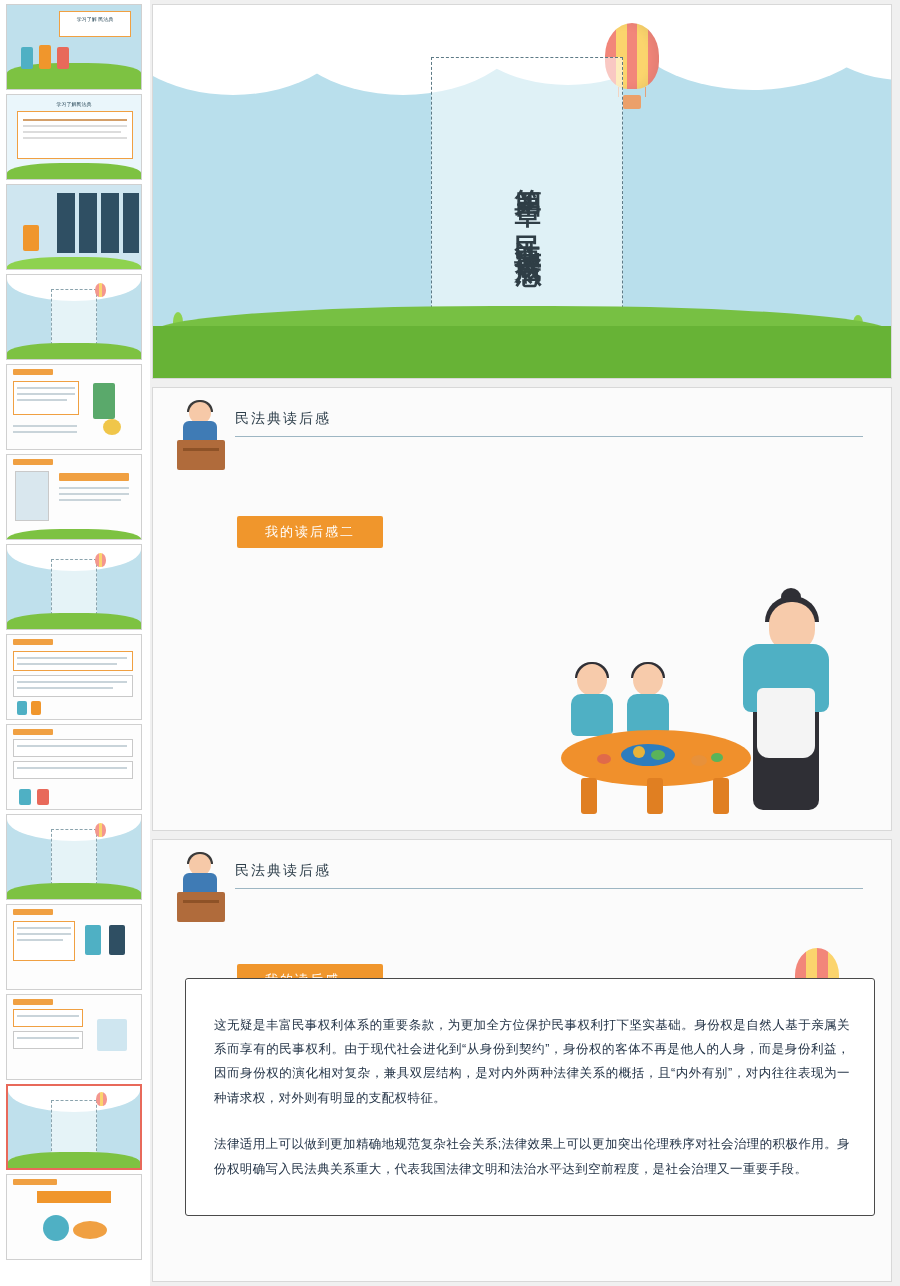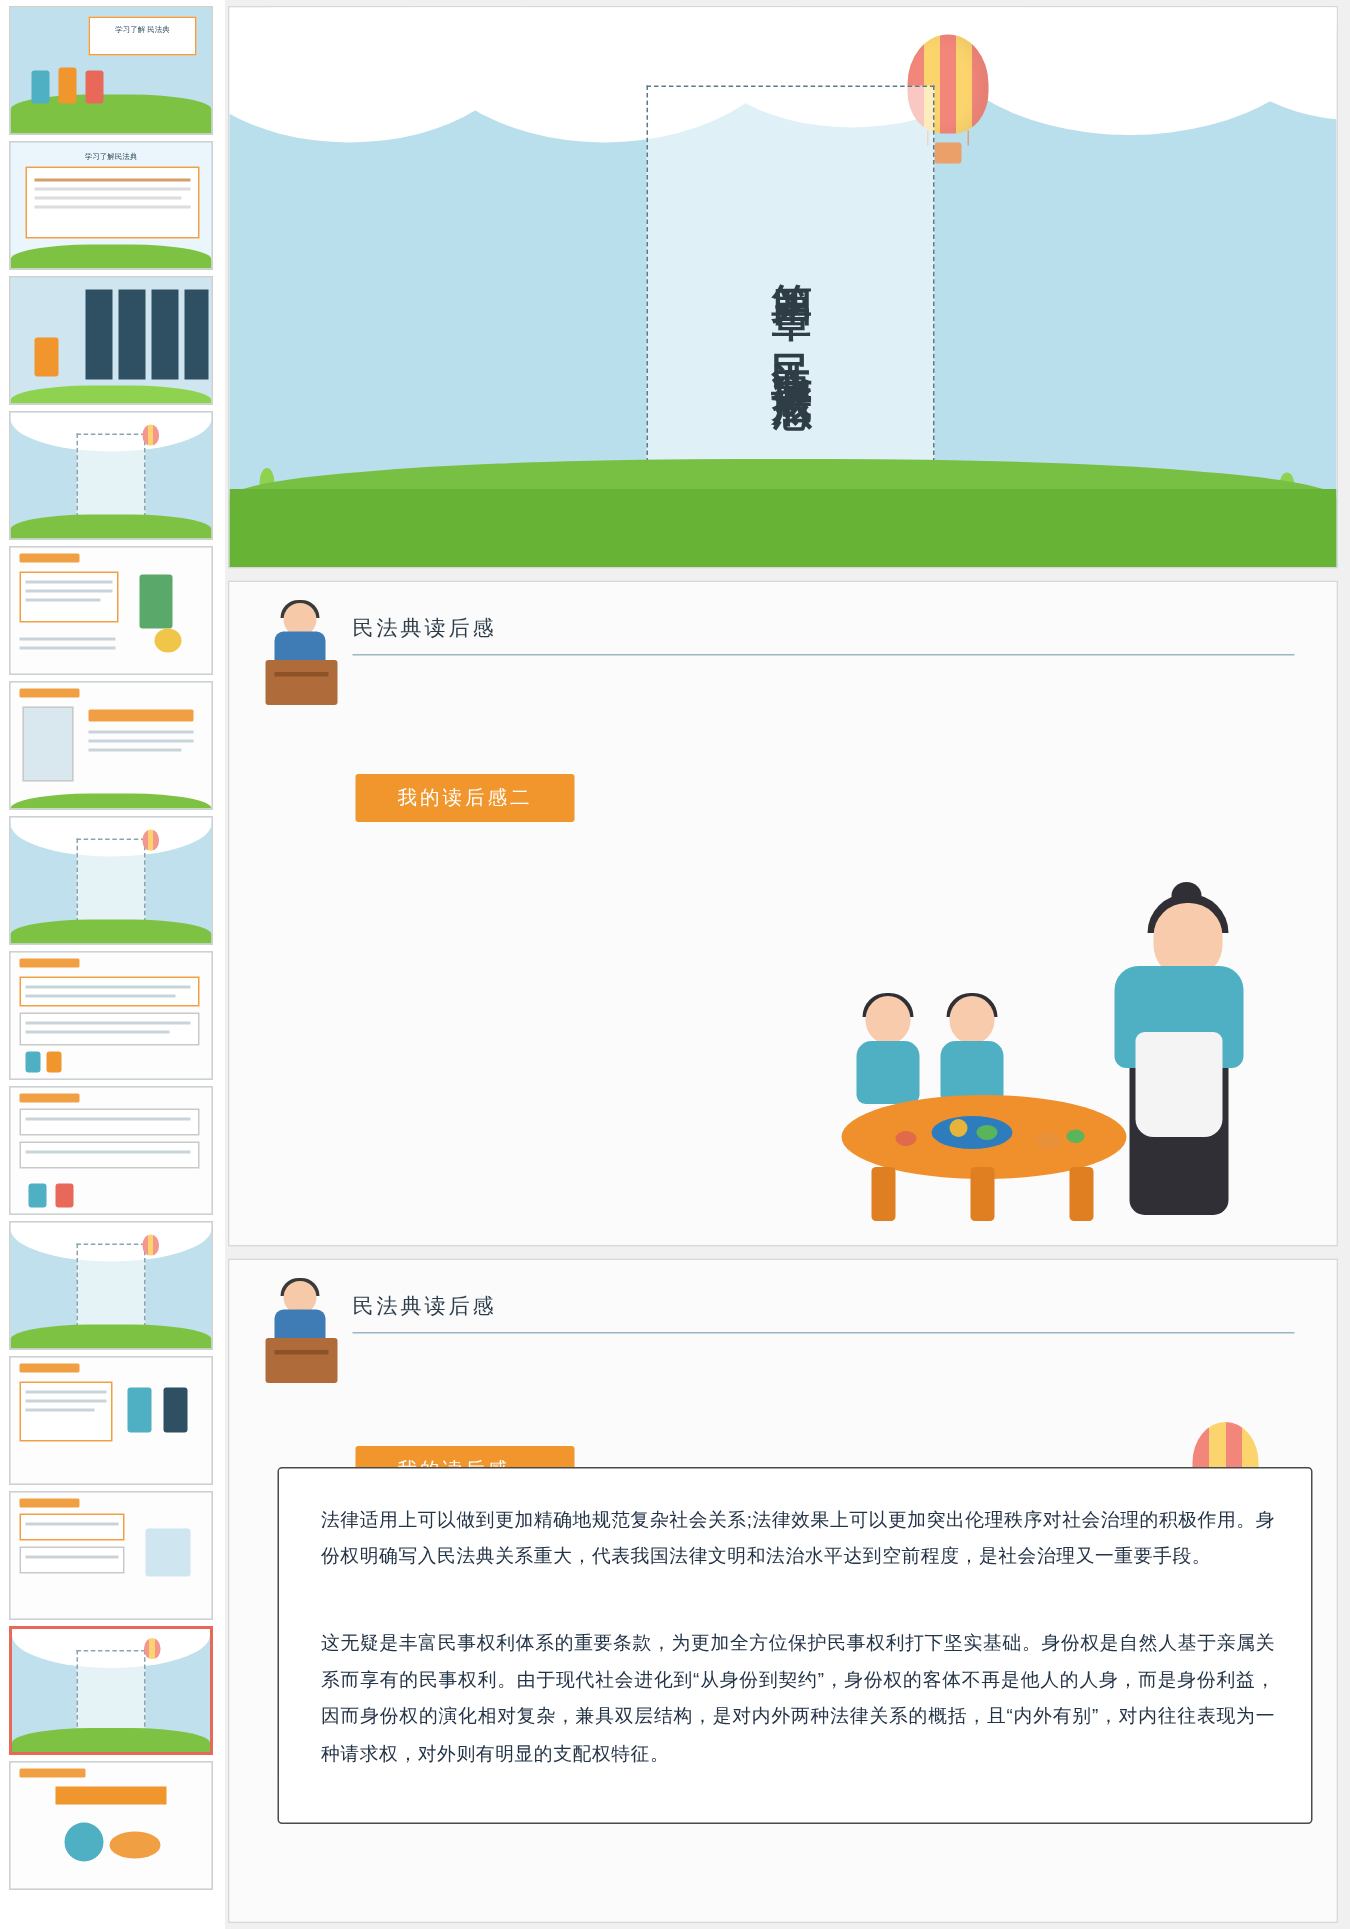--- a/index.html
+++ b/index.html
@@ -516,19 +516,19 @@
         <div class="h-rule"></div>
       </div>
 
       <div class="balloon-sm" style="right:52px; top:108px;"></div>
       <div class="balloon-sm-basket" style="right:67px; top:164px;"></div>
 
       <div class="tag" style="left:84px; top:124px;">我的读后感一</div>
 
       <div class="panel" style="left:32px; top:138px; width:690px; height:238px;">
         <div class="panel-wavy"></div>
+        <div class="ptext" style="padding:34px 24px 0 28px;">这无疑是丰富民事权利体系的重要条款，为更加全方位保护民事权利打下坚实基础。身份权是自然人基于亲属关系而享有的民事权利。由于现代社会进化到“从身份到契约”，身份权的客体不再是他人的人身，而是身份利益，因而身份权的演化相对复杂，兼具双层结构，是对内外两种法律关系的概括，且“内外有别”，对内往往表现为一种请求权，对外则有明显的支配权特征。</div>
         <div class="ptext" style="padding:22px 24px 0 28px;">法律适用上可以做到更加精确地规范复杂社会关系;法律效果上可以更加突出伦理秩序对社会治理的积极作用。身份权明确写入民法典关系重大，代表我国法律文明和法治水平达到空前程度，是社会治理又一重要手段。</div>
-        <div class="ptext" style="padding:34px 24px 0 28px;">这无疑是丰富民事权利体系的重要条款，为更加全方位保护民事权利打下坚实基础。身份权是自然人基于亲属关系而享有的民事权利。由于现代社会进化到“从身份到契约”，身份权的客体不再是他人的人身，而是身份利益，因而身份权的演化相对复杂，兼具双层结构，是对内外两种法律关系的概括，且“内外有别”，对内往往表现为一种请求权，对外则有明显的支配权特征。</div>
       </div>
     </div>
 
   </div>
 </div>
 
 </body></html>

